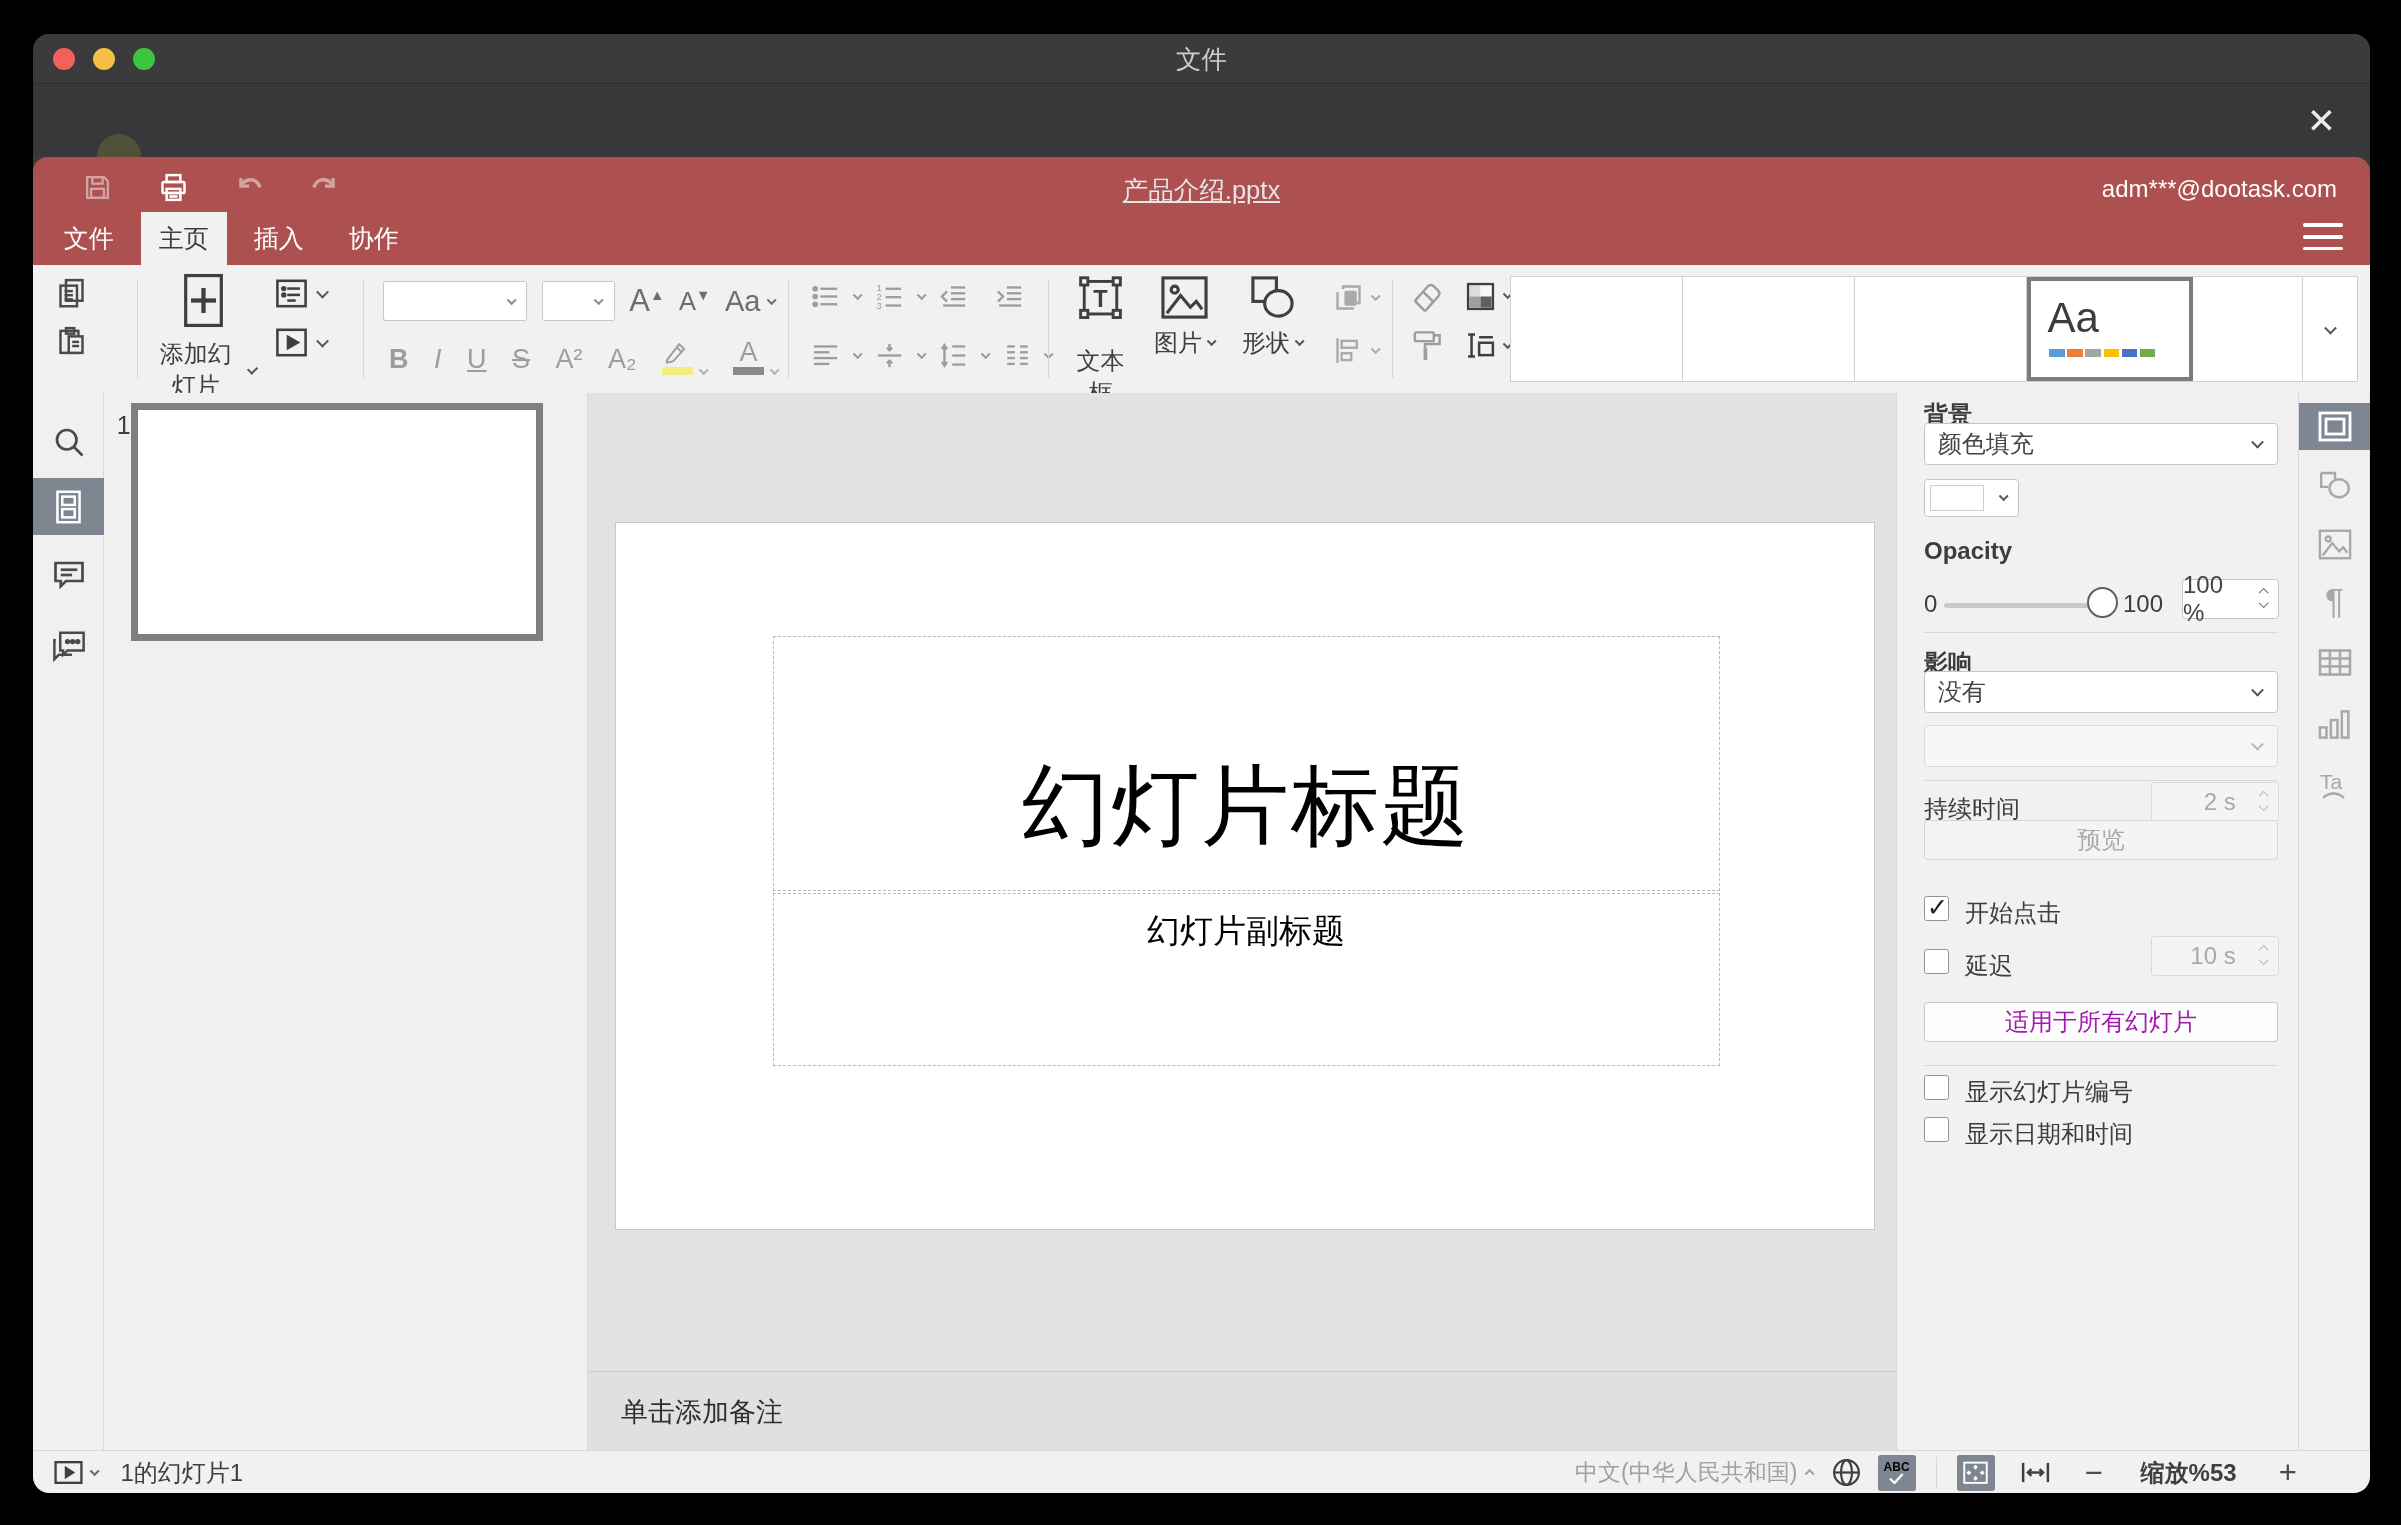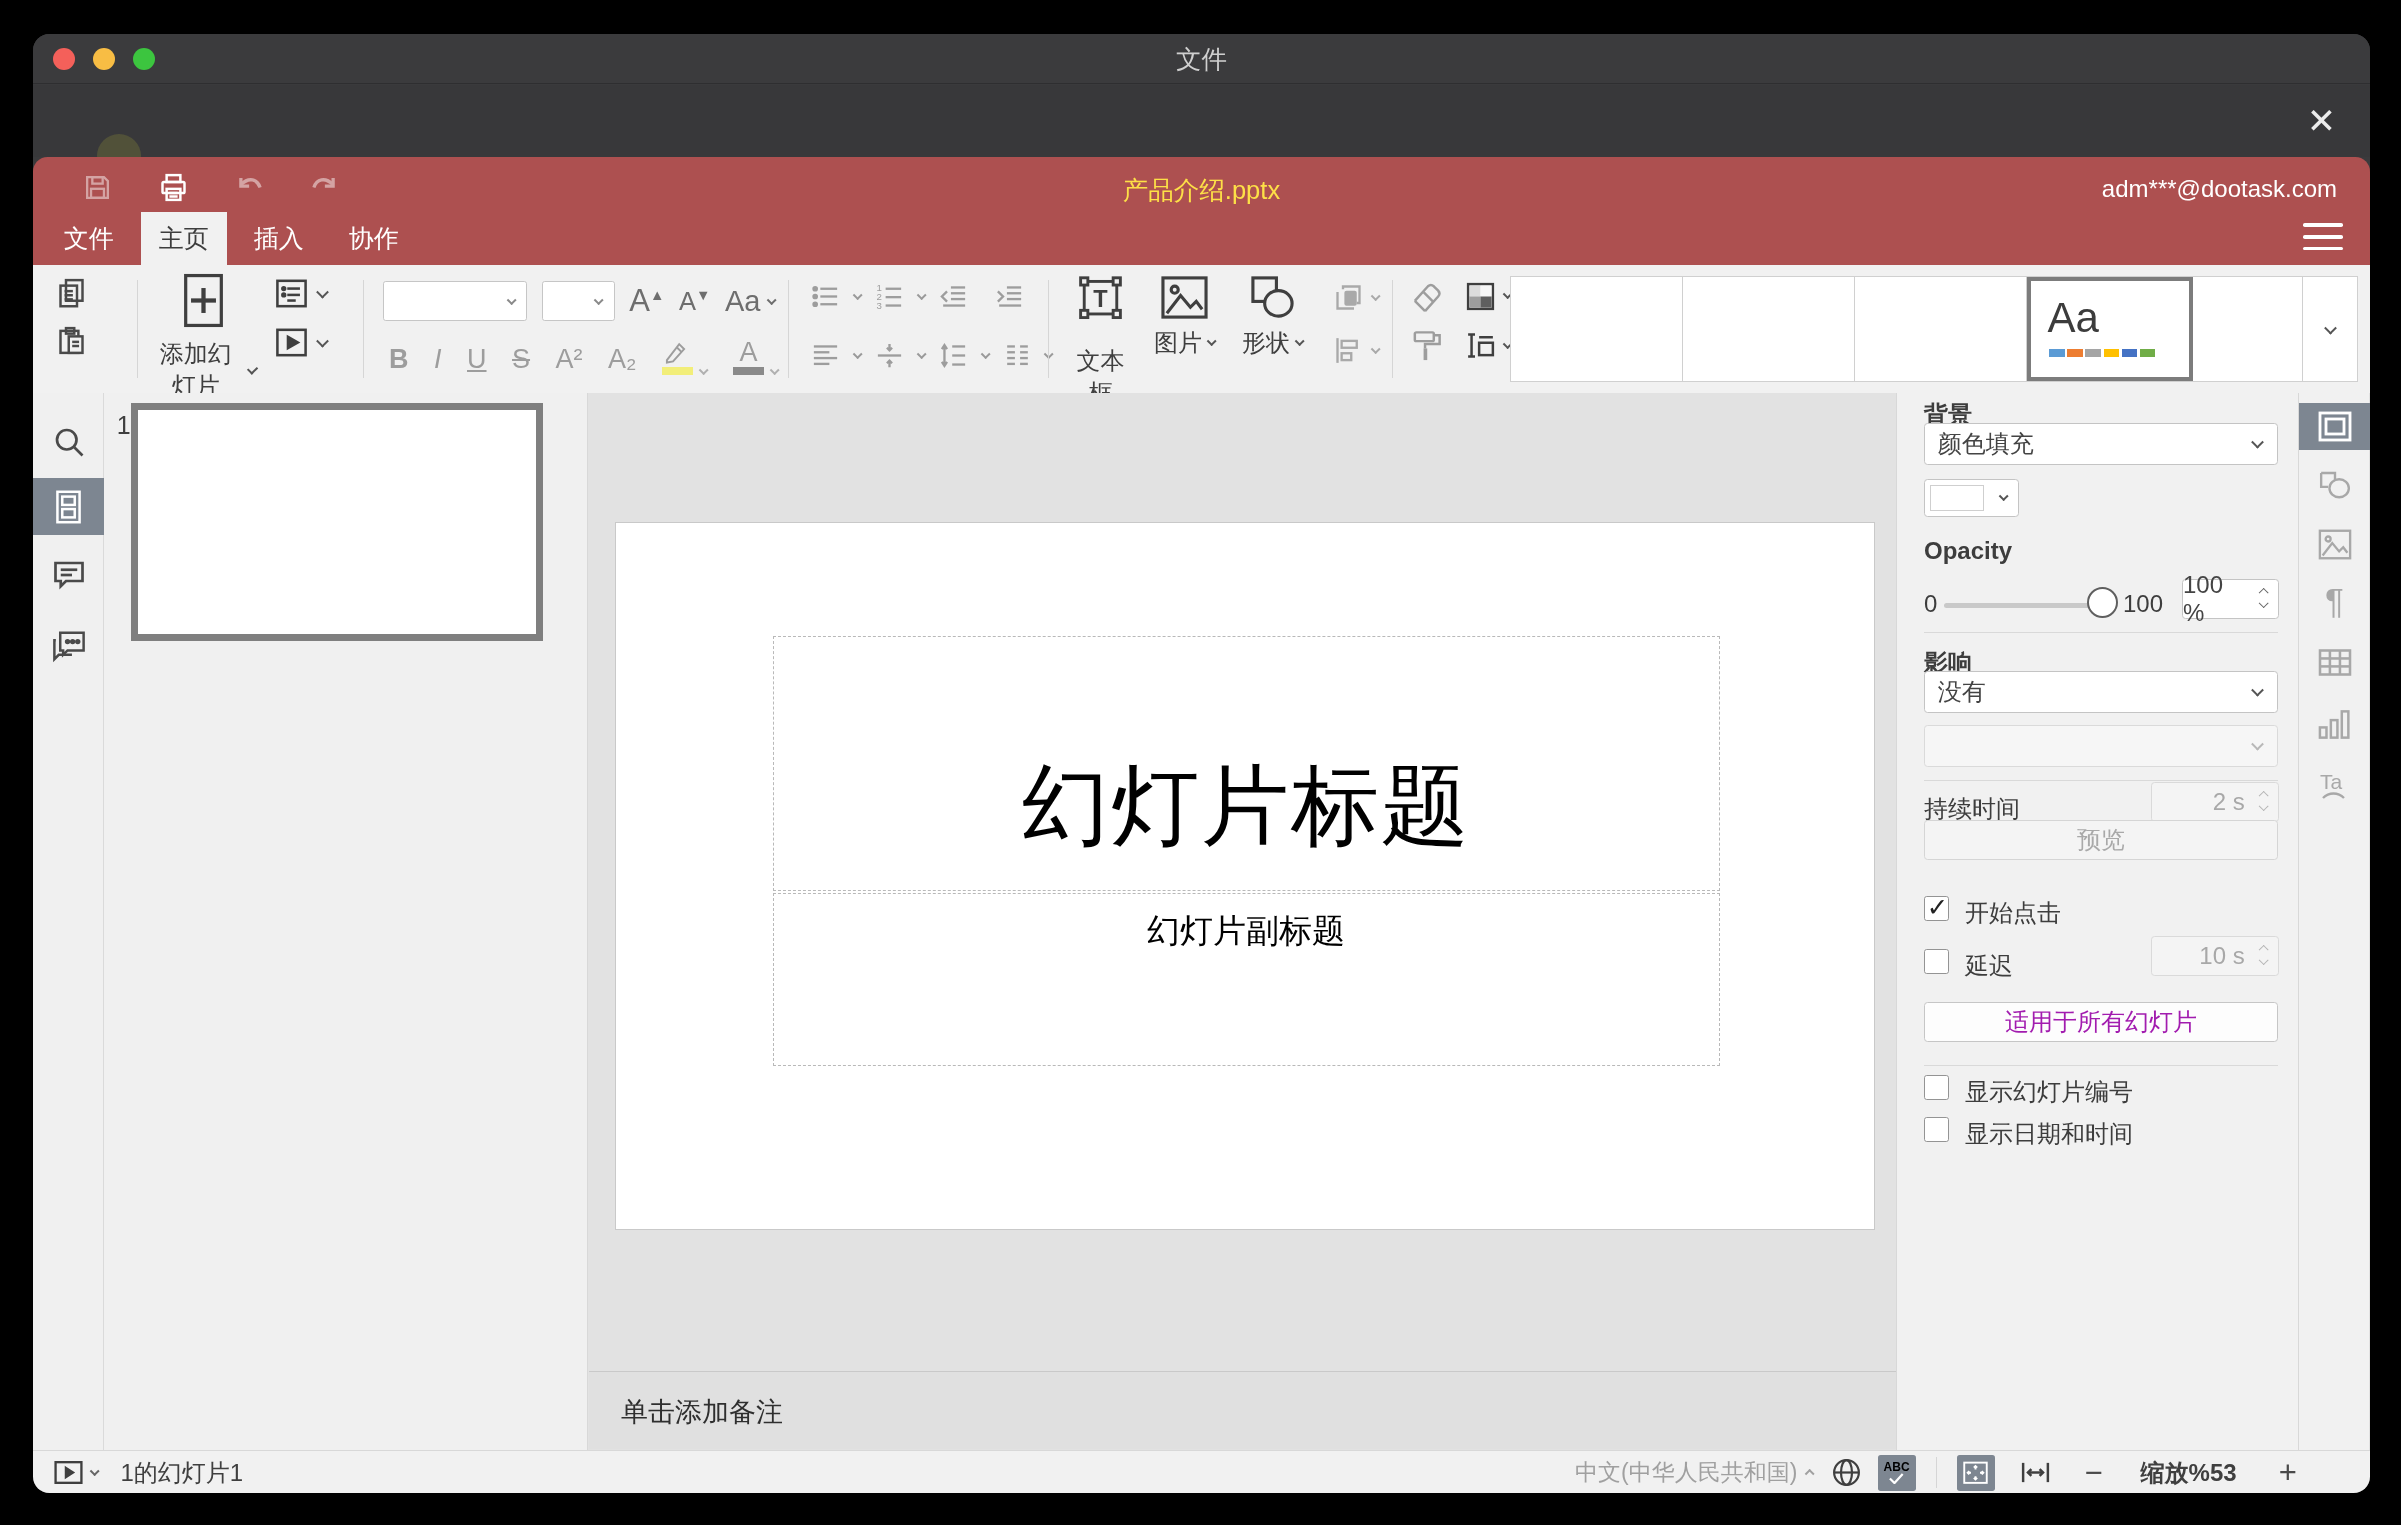--- a/index.html
+++ b/index.html
@@ -16,21 +16,21 @@
 
   
   #subbar { position:absolute; left:0; top:51px; width:100%; height:72px; background:#38383a; }
   #close-x { position:absolute; right:25.5px; top:12.8px; width:46px; height:46px; color:#ececec; font-size:35px; line-height:46px; text-align:center; font-weight:300; cursor:default; }
   #bg-avatar { position:absolute; left:64px; top:49px; width:44px; height:44px; border-radius:50%; background:#56563a; opacity:.85; }
 
   
   #redheader { position:absolute; left:0; top:123px; width:100%; height:108px; background:#ad5050; border-radius:14.6px 14.6px 0 0; }
   .qicon { position:absolute; top:12.8px; width:40px; height:36px; display:flex; align-items:center; justify-content:center; color:#fff; }
   .qicon.dim { color:#d4a3a3; }
-  #doc-title { position:absolute; left:0; right:0; top:16.4px; text-align:center; color:#fde047; font-size:25.5px; }
+  #doc-title { position:absolute; left:0; right:0; top:16.4px; text-align:center; color:#e5e5e5; font-size:25.5px;text-decoration:underline; }
   #account { position:absolute; right:33px; top:18px; color:#fff; font-size:24px; }
   #tabs { position:absolute; left:12.8px; bottom:0; height:53px; display:flex; align-items:stretch; }
   .tab { padding:0 18px; margin-right:9px; line-height:53px; font-size:25px; color:#fff; }
   .tab.active { background:#f1f1f1; color:#3d3d3d; }
   #hamburger { position:absolute; right:27px; bottom:14.6px; width:40px; height:27px; display:flex; flex-direction:column; justify-content:space-between; }
   #hamburger span { display:block; height:3.6px; background:#fff; border-radius:1.8px; }
 
   
   #toolbar { position:absolute; left:0; top:231px; width:100%; height:129px; background:#f1f1f1; border-bottom:0.9px solid #cfcfcf; }
   .vdiv { position:absolute; top:14.6px; bottom:14.6px; width:0.9px; background:#d6d6d6; }
@@ -70,21 +70,21 @@
   #notes .txt { position:absolute; left:32px; top:22px; font-size:27px; color:#2f2f2f; }
 
   
   #sidebar { position:absolute; left:1863px; top:0; width:402px; height:100%; background:#f1f1f1; border-left:0.9px solid #d8d8d8; }
   .s-label { position:absolute; left:27px; font-size:24px; font-weight:bold; color:#3d3d3d; }
   .s-select { position:absolute; left:27px; width:354px; height:42px; background:#fff; border:0.9px solid #c4c4c4; border-radius:3.6px; font-size:24px; color:#444; line-height:40px; padding-left:12.8px; }
   .s-select .chv { position:absolute; right:14.6px; top:14.6px; color:#555; }
   .s-select.disabled { background:#f6f6f6; border-color:#dadada; color:#b0b0b0; }
   .s-select.disabled .chv { color:#b8b8b8; }
   .sdiv { position:absolute; left:27px; width:354px; height:0.9px; background:#d9d9d9; }
-  .spinbox { position:absolute; height:40px; border:0.9px solid #c4c4c4; border-radius:3.6px; background:#fff; font-size:24px; color:#444; display:flex; align-items:center; justify-content:flex-end; padding-right:11px; gap:15px; }
+  .spinbox { position:absolute; height:40px; border:0.9px solid #c4c4c4; border-radius:3.6px; background:#fff; font-size:24px; color:#444; display:flex; align-items:center; justify-content:flex-end; padding-right:11px; gap:24px; }
   .spinbox.disabled { background:#f4f4f4; border-color:#dadada; color:#a8a8a8; }
   .spin { display:flex; flex-direction:column; gap:4.6px; }
   .spin .chv { width:7.3px; height:7.3px; border-width:1.8px; }
   .spin .up { transform:rotate(-135deg); }
   .s-btn { position:absolute; left:27px; width:354px; height:40px; border:0.9px solid #c6c6c6; border-radius:3.6px; background:#fdfdfd; font-size:24px; color:#a21caf; text-align:center; line-height:38px; }
   .s-btn.disabled { background:#f4f4f4; color:#a9a9a9; border-color:#d5d5d5; }
   .cb { position:absolute; left:27px; width:25px; height:25px; background:#fff; border:1.8px solid #949494; border-radius:2.7px; }
   .cb.checked::after { content:"✓"; position:absolute; left:1.8px; top:-5.5px; font-size:25.5px; font-weight:bold; color:#222; }
   .clab { position:absolute; left:68px; font-size:24px; color:#3d3d3d; }
   #slider-track { position:absolute; left:47px; top:210px; width:157px; height:4.6px; background:#c9c9c9; border-radius:2.7px; }

